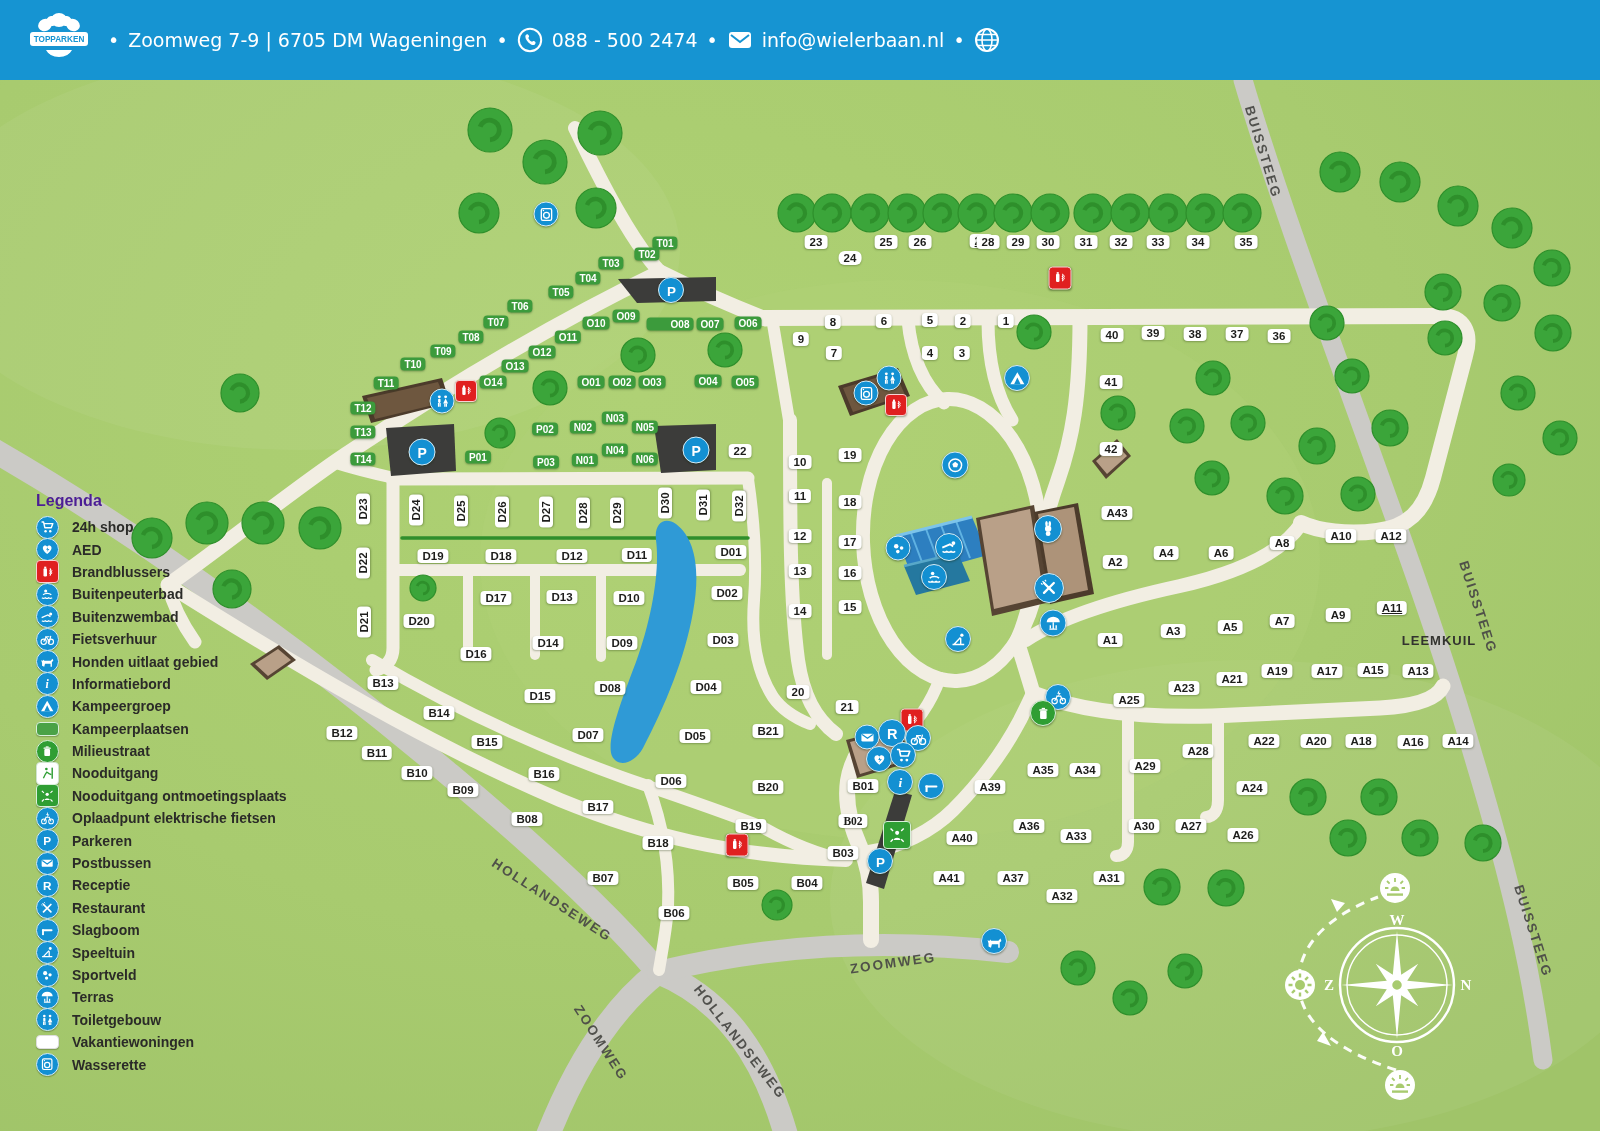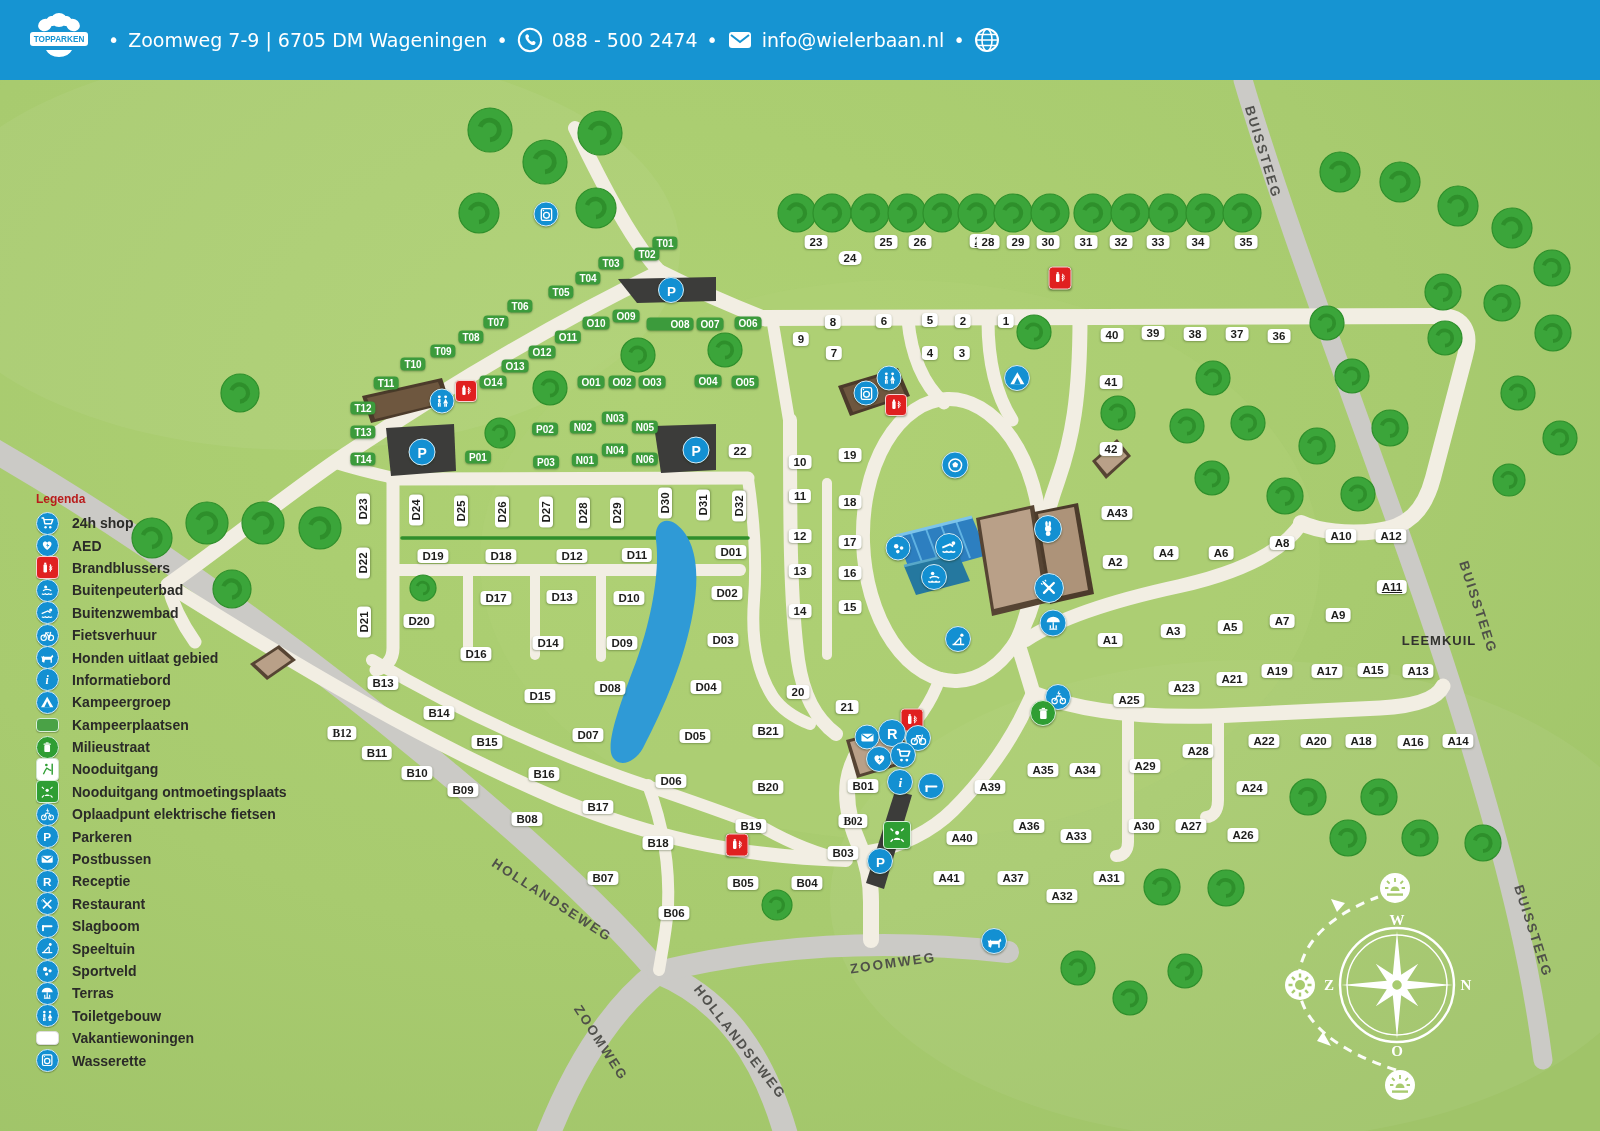--- a/index.html
+++ b/index.html
@@ -32,21 +32,21 @@
   .mk.ci{border-radius:50%;}
   .mk.blue{background:#1390d2;border:1px solid #d6ecf7;}
   .mk.green{background:#2f9e33;border:1px solid #d9f0d9;}
   .mk.sq{border-radius:4px;}
   .mk.red{background:#e02020;border:1px solid #f6d3d3;}
   .mk.white{background:#fff;border:1px solid #cfe4cf;}
   .mk.rectg{background:#4aa246;border-radius:4px;border:1px solid #d9f0d9;}
   .mk.rectw{background:#fff;border-radius:4px;border:1px solid #ddd;}
   
   .legend{position:absolute;left:36px;top:492px;z-index:30;}
-  .legend .title{font-size:12px;font-weight:bold;color:#b91c1c;margin-bottom:6px;}
+  .legend .title{font-size:16px;font-weight:bold;color:#4c1d95;margin-bottom:6px;}
   .legend .row{display:flex;align-items:center;height:22.4px;}
   .legend .ic{width:21px;height:21px;flex:0 0 21px;position:relative;transform:none;
               display:flex;align-items:center;justify-content:center;}
   .legend .ic.flat{height:12px;border-radius:4px;}
   .legend .lab{margin-left:13px;font-size:14px;font-weight:bold;color:#2b2b28;}
   svg.mapsvg{position:absolute;left:0;top:0;z-index:5;}
 </style>
 </head>
 <body>
 
@@ -422,21 +422,21 @@
       <span class="lbl wlabel" style="left: 723px; top: 640px;">D03</span>
       <span class="lbl wlabel" style="left: 476px; top: 654px;">D16</span>
       <span class="lbl wlabel" style="left: 540px; top: 696px;">D15</span>
       <span class="lbl wlabel" style="left: 610px; top: 688px;">D08</span>
       <span class="lbl wlabel" style="left: 706px; top: 687px;">D04</span>
       <span class="lbl wlabel" style="left: 588px; top: 735px;">D07</span>
       <span class="lbl wlabel" style="left: 695px; top: 736px;">D05</span>
       <span class="lbl wlabel" style="left: 671px; top: 781px;">D06</span>
       <span class="lbl wlabel" style="left: 383px; top: 683px;">B13</span>
       <span class="lbl wlabel" style="left: 439px; top: 713px;">B14</span>
-      <span class="lbl wlabel" style="left: 342px; top: 733px; font-family: Liberation Serif, serif;">B12</span>
+      <span class="lbl wlabel" style="left: 342px; top: 733px;">B12</span>
       <span class="lbl wlabel" style="left: 377px; top: 753px;">B11</span>
       <span class="lbl wlabel" style="left: 487px; top: 742px;">B15</span>
       <span class="lbl wlabel" style="left: 417px; top: 773px;">B10</span>
       <span class="lbl wlabel" style="left: 544px; top: 774px;">B16</span>
       <span class="lbl wlabel" style="left: 463px; top: 790px;">B09</span>
       <span class="lbl wlabel" style="left: 527px; top: 819px;">B08</span>
       <span class="lbl wlabel" style="left: 603px; top: 878px;">B07</span>
       <span class="lbl wlabel" style="left: 674px; top: 913px;">B06</span>
       <span class="lbl wlabel" style="left: 743px; top: 883px;">B05</span>
       <span class="lbl wlabel" style="left: 807px; top: 883px;">B04</span>
@@ -453,21 +453,21 @@
       <span class="lbl wlabel" style="left: 1166px; top: 553px;">A4</span>
       <span class="lbl wlabel" style="left: 1221px; top: 553px;">A6</span>
       <span class="lbl wlabel" style="left: 1282px; top: 543px;">A8</span>
       <span class="lbl wlabel" style="left: 1341px; top: 536px;">A10</span>
       <span class="lbl wlabel" style="left: 1391px; top: 536px;">A12</span>
       <span class="lbl wlabel" style="left: 1110px; top: 640px;">A1</span>
       <span class="lbl wlabel" style="left: 1173px; top: 631px;">A3</span>
       <span class="lbl wlabel" style="left: 1230px; top: 627px;">A5</span>
       <span class="lbl wlabel" style="left: 1282px; top: 621px;">A7</span>
       <span class="lbl wlabel" style="left: 1338px; top: 615px;">A9</span>
-      <span class="lbl wlabel" style="left: 1392px; top: 587px; text-decoration: underline;">A11</span>
+      <span class="lbl wlabel" style="left: 1392px; top: 608px; text-decoration: underline;">A11</span>
       <span class="lbl wlabel" style="left: 1277px; top: 671px;">A19</span>
       <span class="lbl wlabel" style="left: 1327px; top: 671px;">A17</span>
       <span class="lbl wlabel" style="left: 1373px; top: 670px;">A15</span>
       <span class="lbl wlabel" style="left: 1418px; top: 671px;">A13</span>
       <span class="lbl wlabel" style="left: 1232px; top: 679px;">A21</span>
       <span class="lbl wlabel" style="left: 1184px; top: 688px;">A23</span>
       <span class="lbl wlabel" style="left: 1129px; top: 700px;">A25</span>
       <span class="lbl wlabel" style="left: 1264px; top: 741px;">A22</span>
       <span class="lbl wlabel" style="left: 1316px; top: 741px;">A20</span>
       <span class="lbl wlabel" style="left: 1361px; top: 741px;">A18</span>

